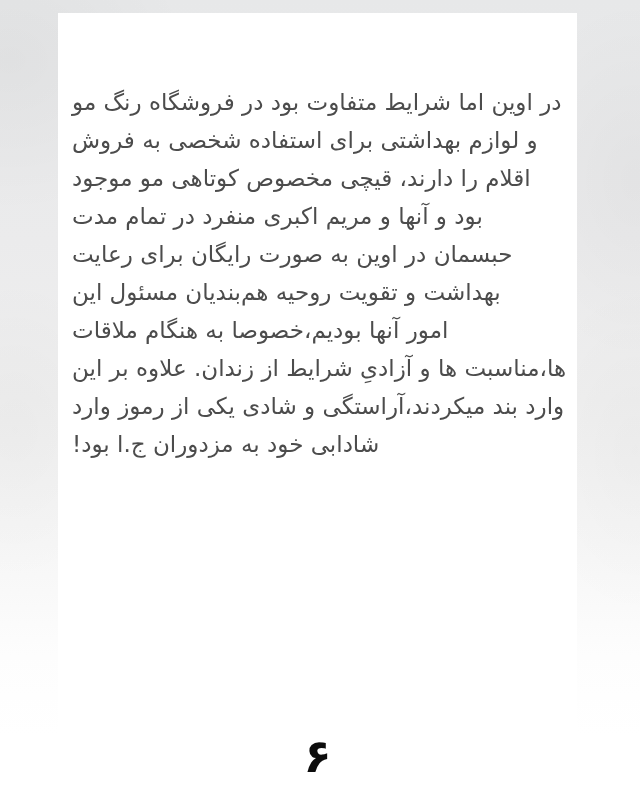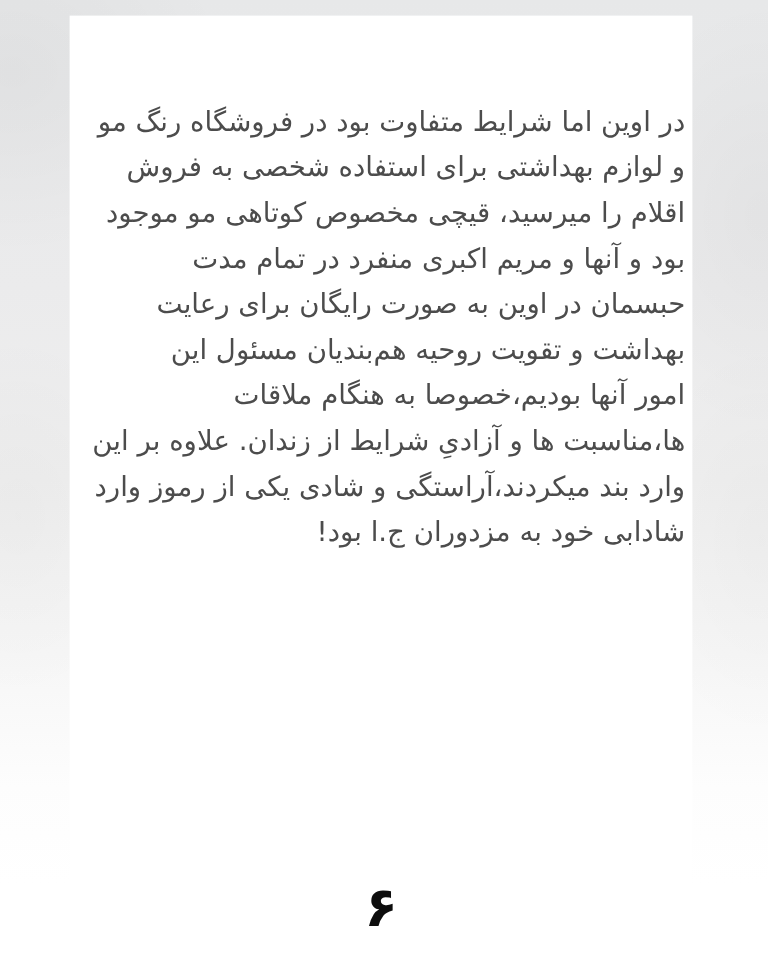--- a/index.html
+++ b/index.html
@@ -40,21 +40,21 @@
     width: 519px;
     height: 787px;
     background: var(--paper);
   }
   .text-block {
     position: absolute;
     top: 70px;
     right: 6px;
     left: 14px;
     direction: rtl;
-    text-align: right;
+    text-align: left;
     font-size: 23px;
     line-height: 38px;
     font-weight: 500;
     color: var(--text);
     letter-spacing: 0;
   }
   .line {
     white-space: nowrap;
     height: 38px;
   }
@@ -72,21 +72,21 @@
   }
 </style>
 </head>
 <body>
 
 <div class="canvas">
   <div class="paper">
     <div class="text-block" dir="rtl" lang="fa">
       <div class="line">در اوین اما شرایط متفاوت بود در فروشگاه رنگ مو</div>
       <div class="line">و لوازم بهداشتی برای استفاده شخصی به فروش</div>
-      <div class="line">اقلام را میرسید، قیچی مخصوص کوتاهی مو موجود</div>
+      <div class="line">اقلام را دارند، قیچی مخصوص کوتاهی مو موجود</div>
       <div class="line">بود و آنها و مریم اکبری منفرد در تمام مدت</div>
       <div class="line">حبسمان در اوین به صورت رایگان برای رعایت</div>
       <div class="line">بهداشت و تقویت روحیه هم‌بندیان مسئول این</div>
       <div class="line">امور آنها بودیم،خصوصا به هنگام ملاقات</div>
       <div class="line">ها،مناسبت ها و آزادیِ شرایط از زندان. علاوه بر این</div>
       <div class="line">وارد بند میکردند،آراستگی و شادی یکی از رموز وارد</div>
       <div class="line">شادابی خود به مزدوران ج.ا بود!</div>
     </div>
     <div class="page-number" lang="fa">۶</div>
   </div>

